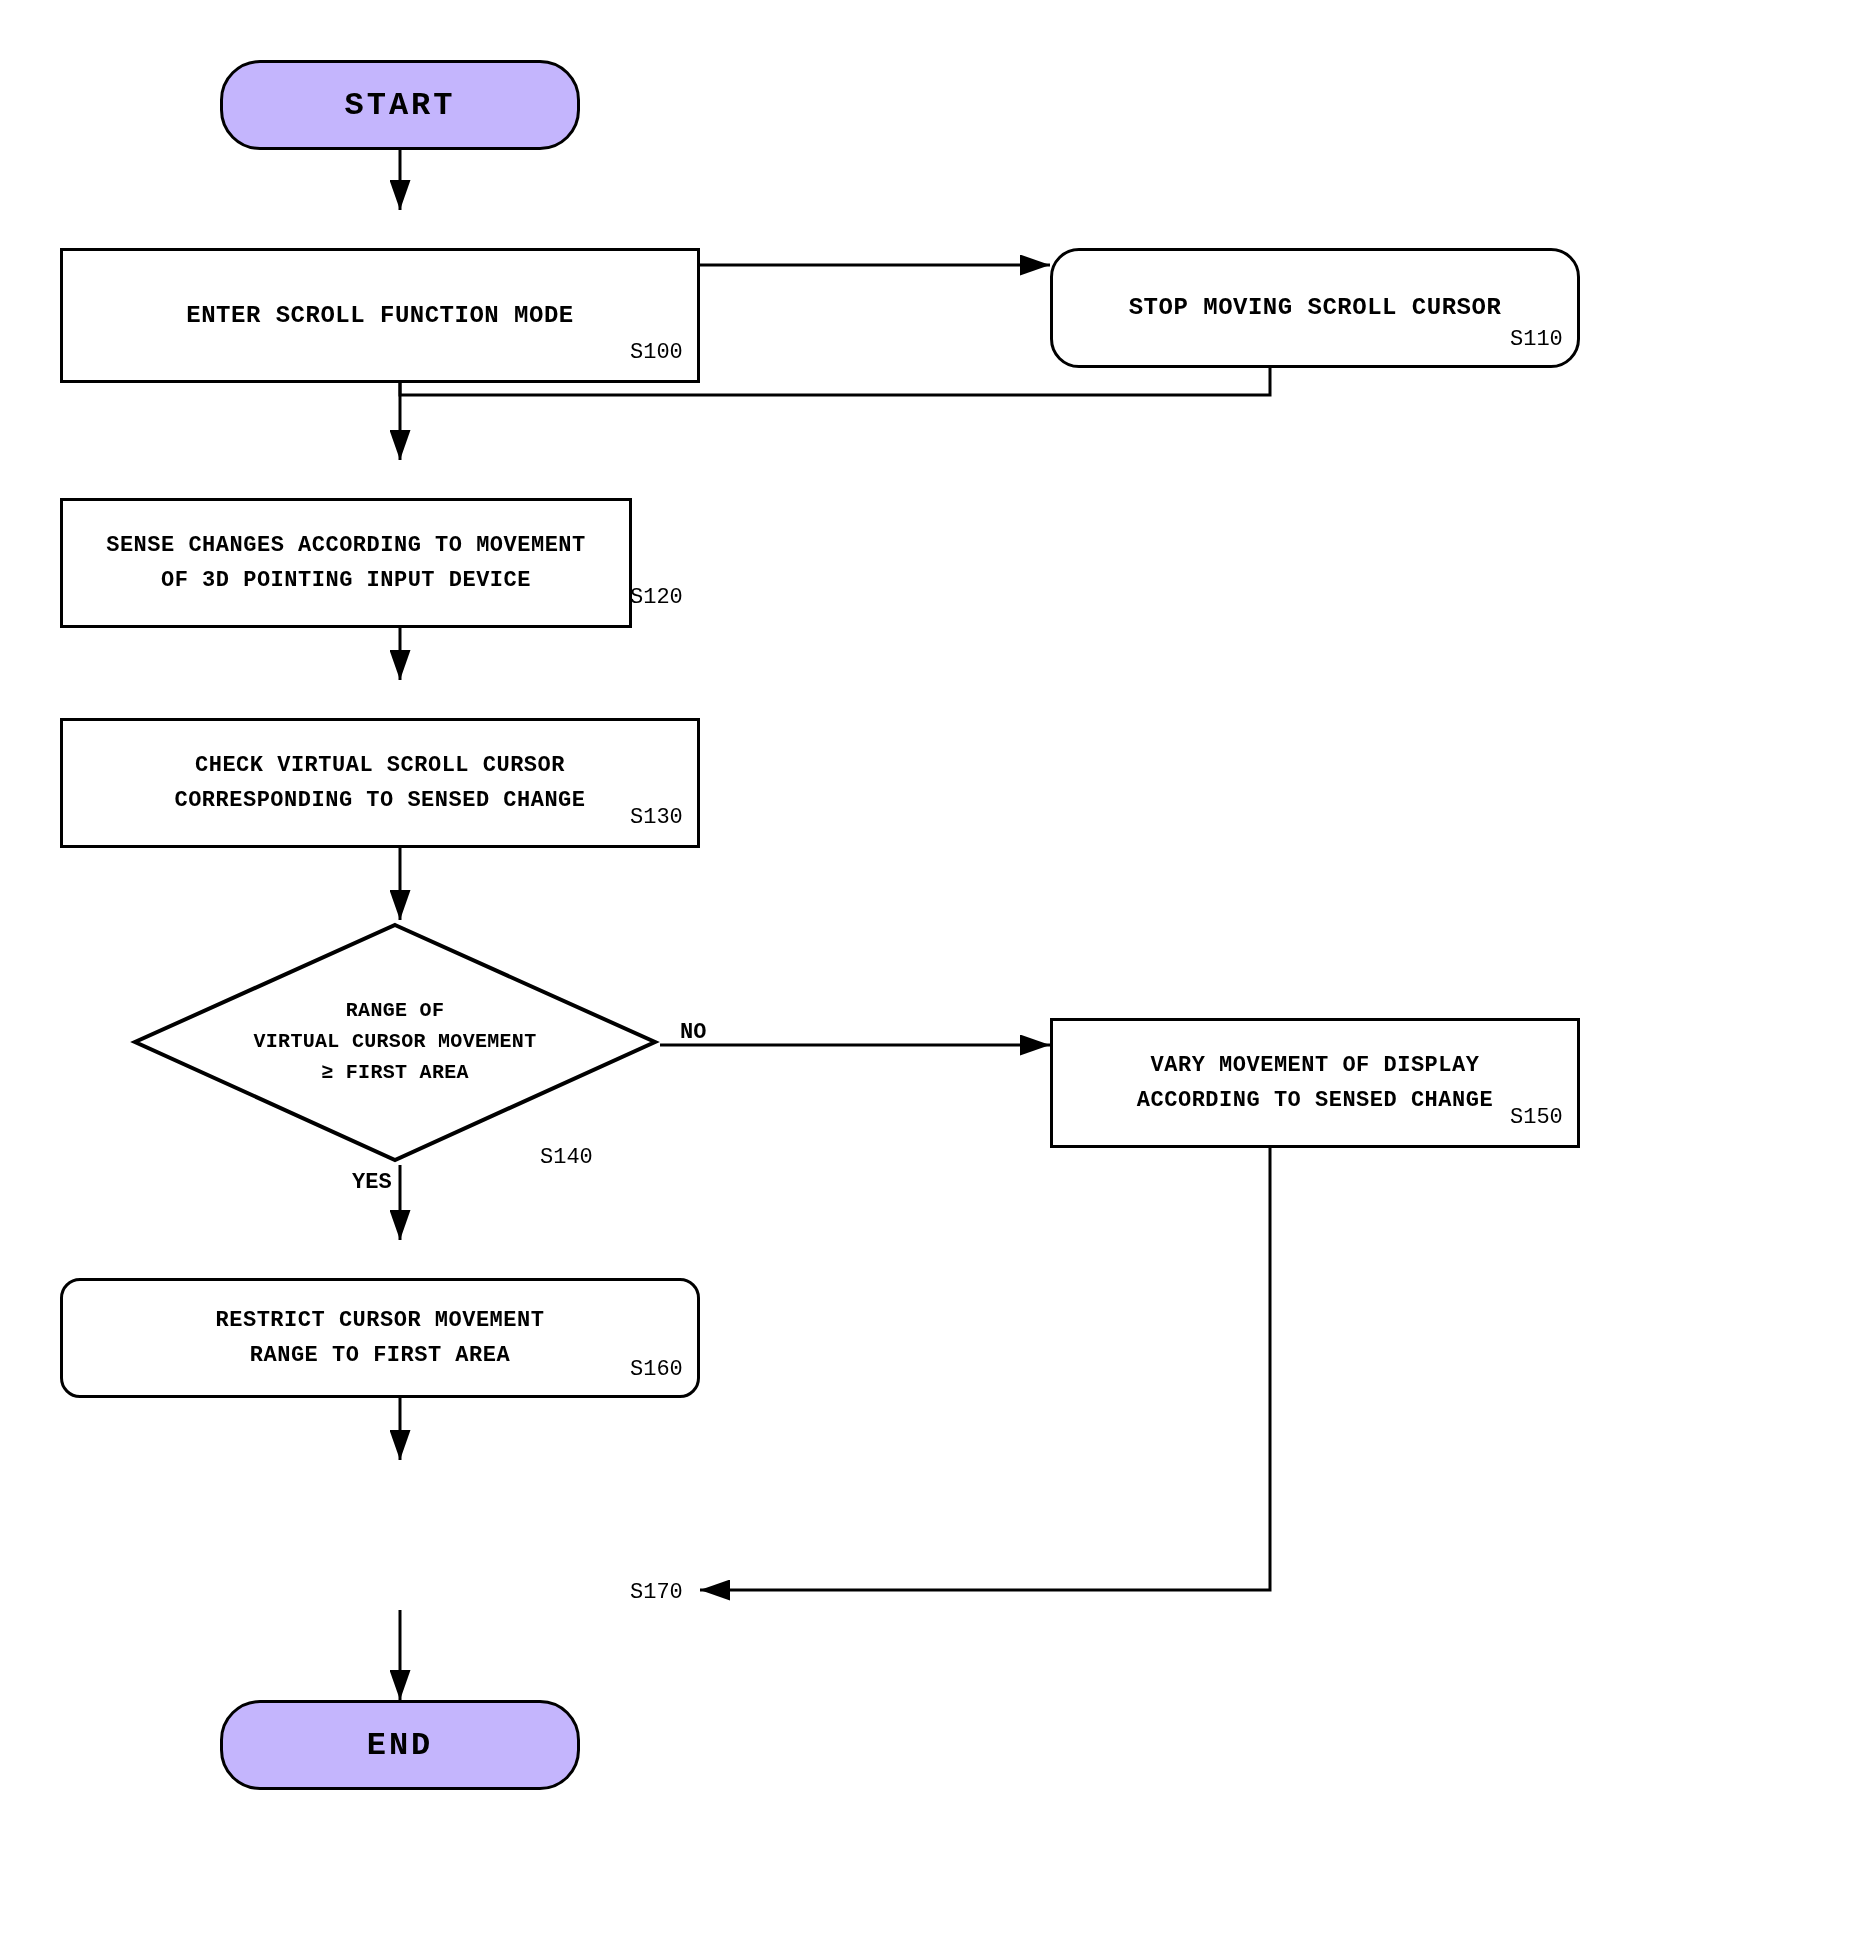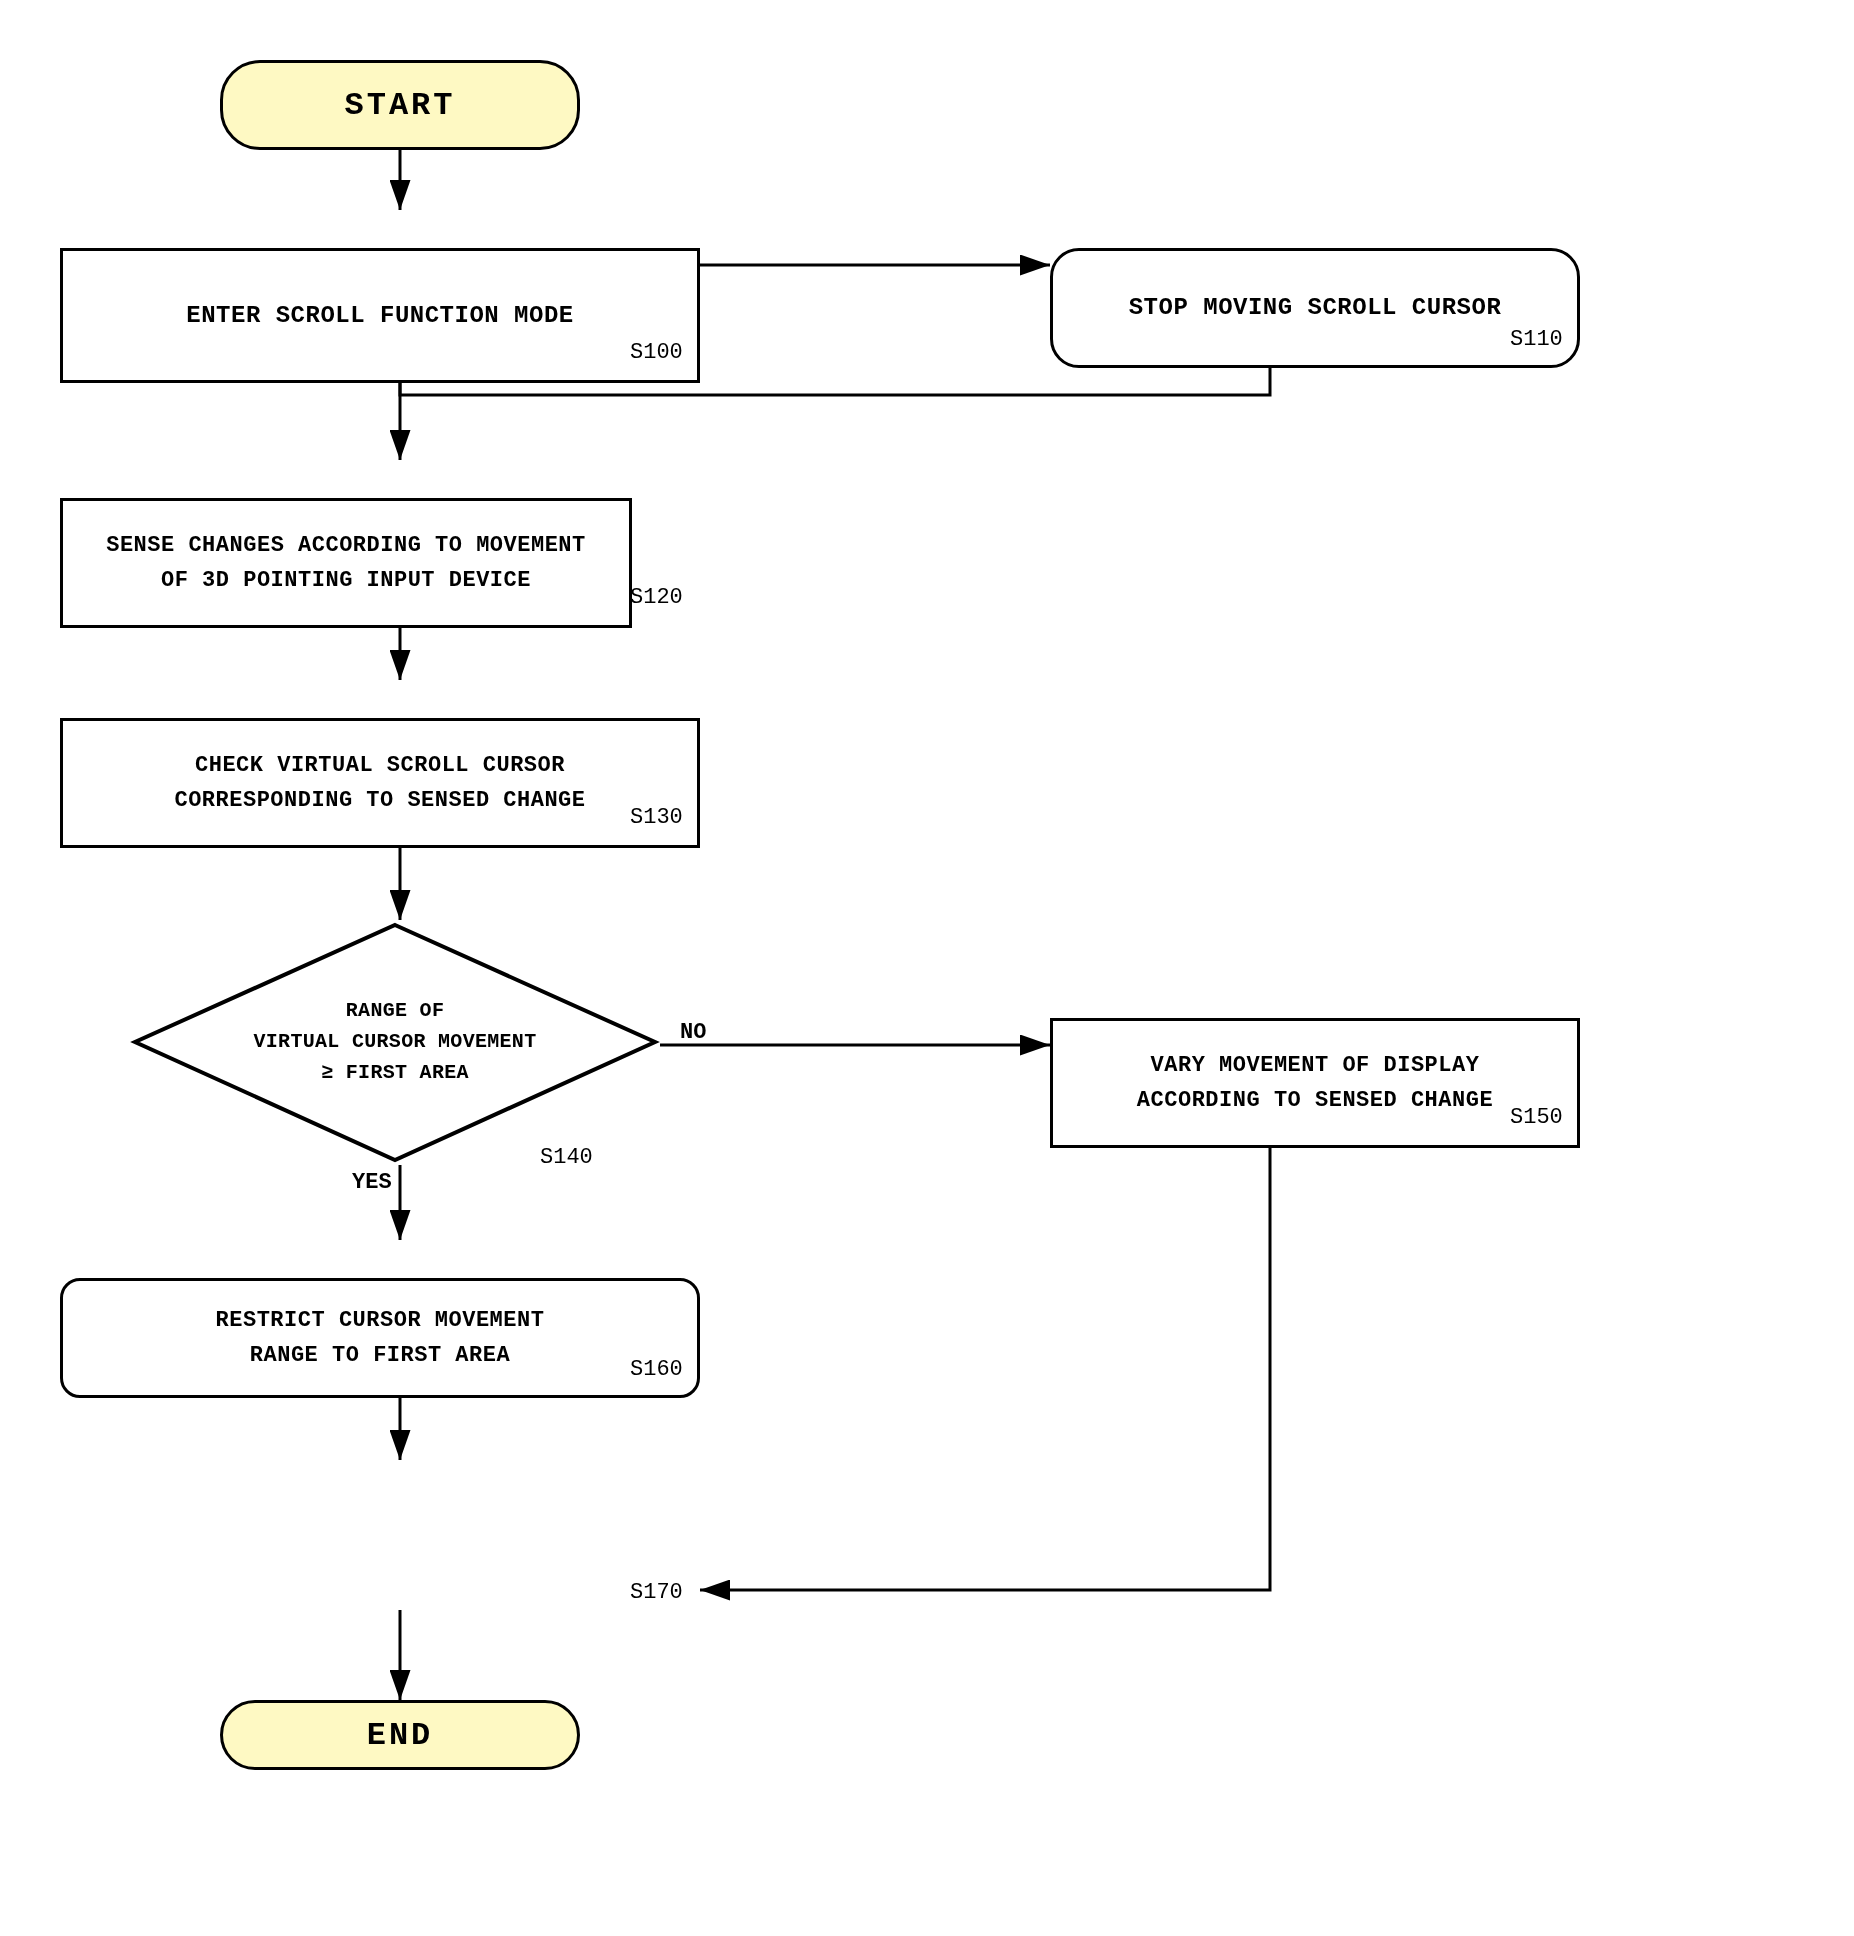--- a/index.html
+++ b/index.html
@@ -22,21 +22,21 @@
     .node-terminal {
       position: absolute;
       border: 3px solid #000;
       border-radius: 40px;
       display: flex;
       align-items: center;
       justify-content: center;
       text-align: center;
       font-size: 28px;
       font-weight: bold;
-      background: #fef9c3;
+      background: #c4b5fd;
       letter-spacing: 1px;
     }
 
     
     .node-process {
       position: absolute;
       border: 3px solid #000;
       display: flex;
       align-items: center;
       justify-content: center;
@@ -199,17 +199,17 @@
   <span class="step-label" style="left:1510px; top:1105px;">S150</span>
 
   <div class="node-process" style="left:60px; top:1240px; width:640px; height:120px;border-radius:20px;">
     <span style="font-size:22px; line-height:1.6; white-space:pre-line;">RESTRICT CURSOR MOVEMENT
 RANGE TO FIRST AREA</span>
   </div>
   <span class="step-label" style="left:630px; top:1357px;">S160</span>
 
   <span class="step-label" style="left:630px; top:1580px;">S170</span>
 
-  <div class="node-terminal" style="left:220px; top:1700px; width:360px; height:70px;">
+  <div class="node-terminal" style="left:220px; top:1700px; width:360px; height:90px;">
     <span style="font-size:32px; letter-spacing:3px;">END</span>
   </div>
 
 </div>
 
 </body></html>

